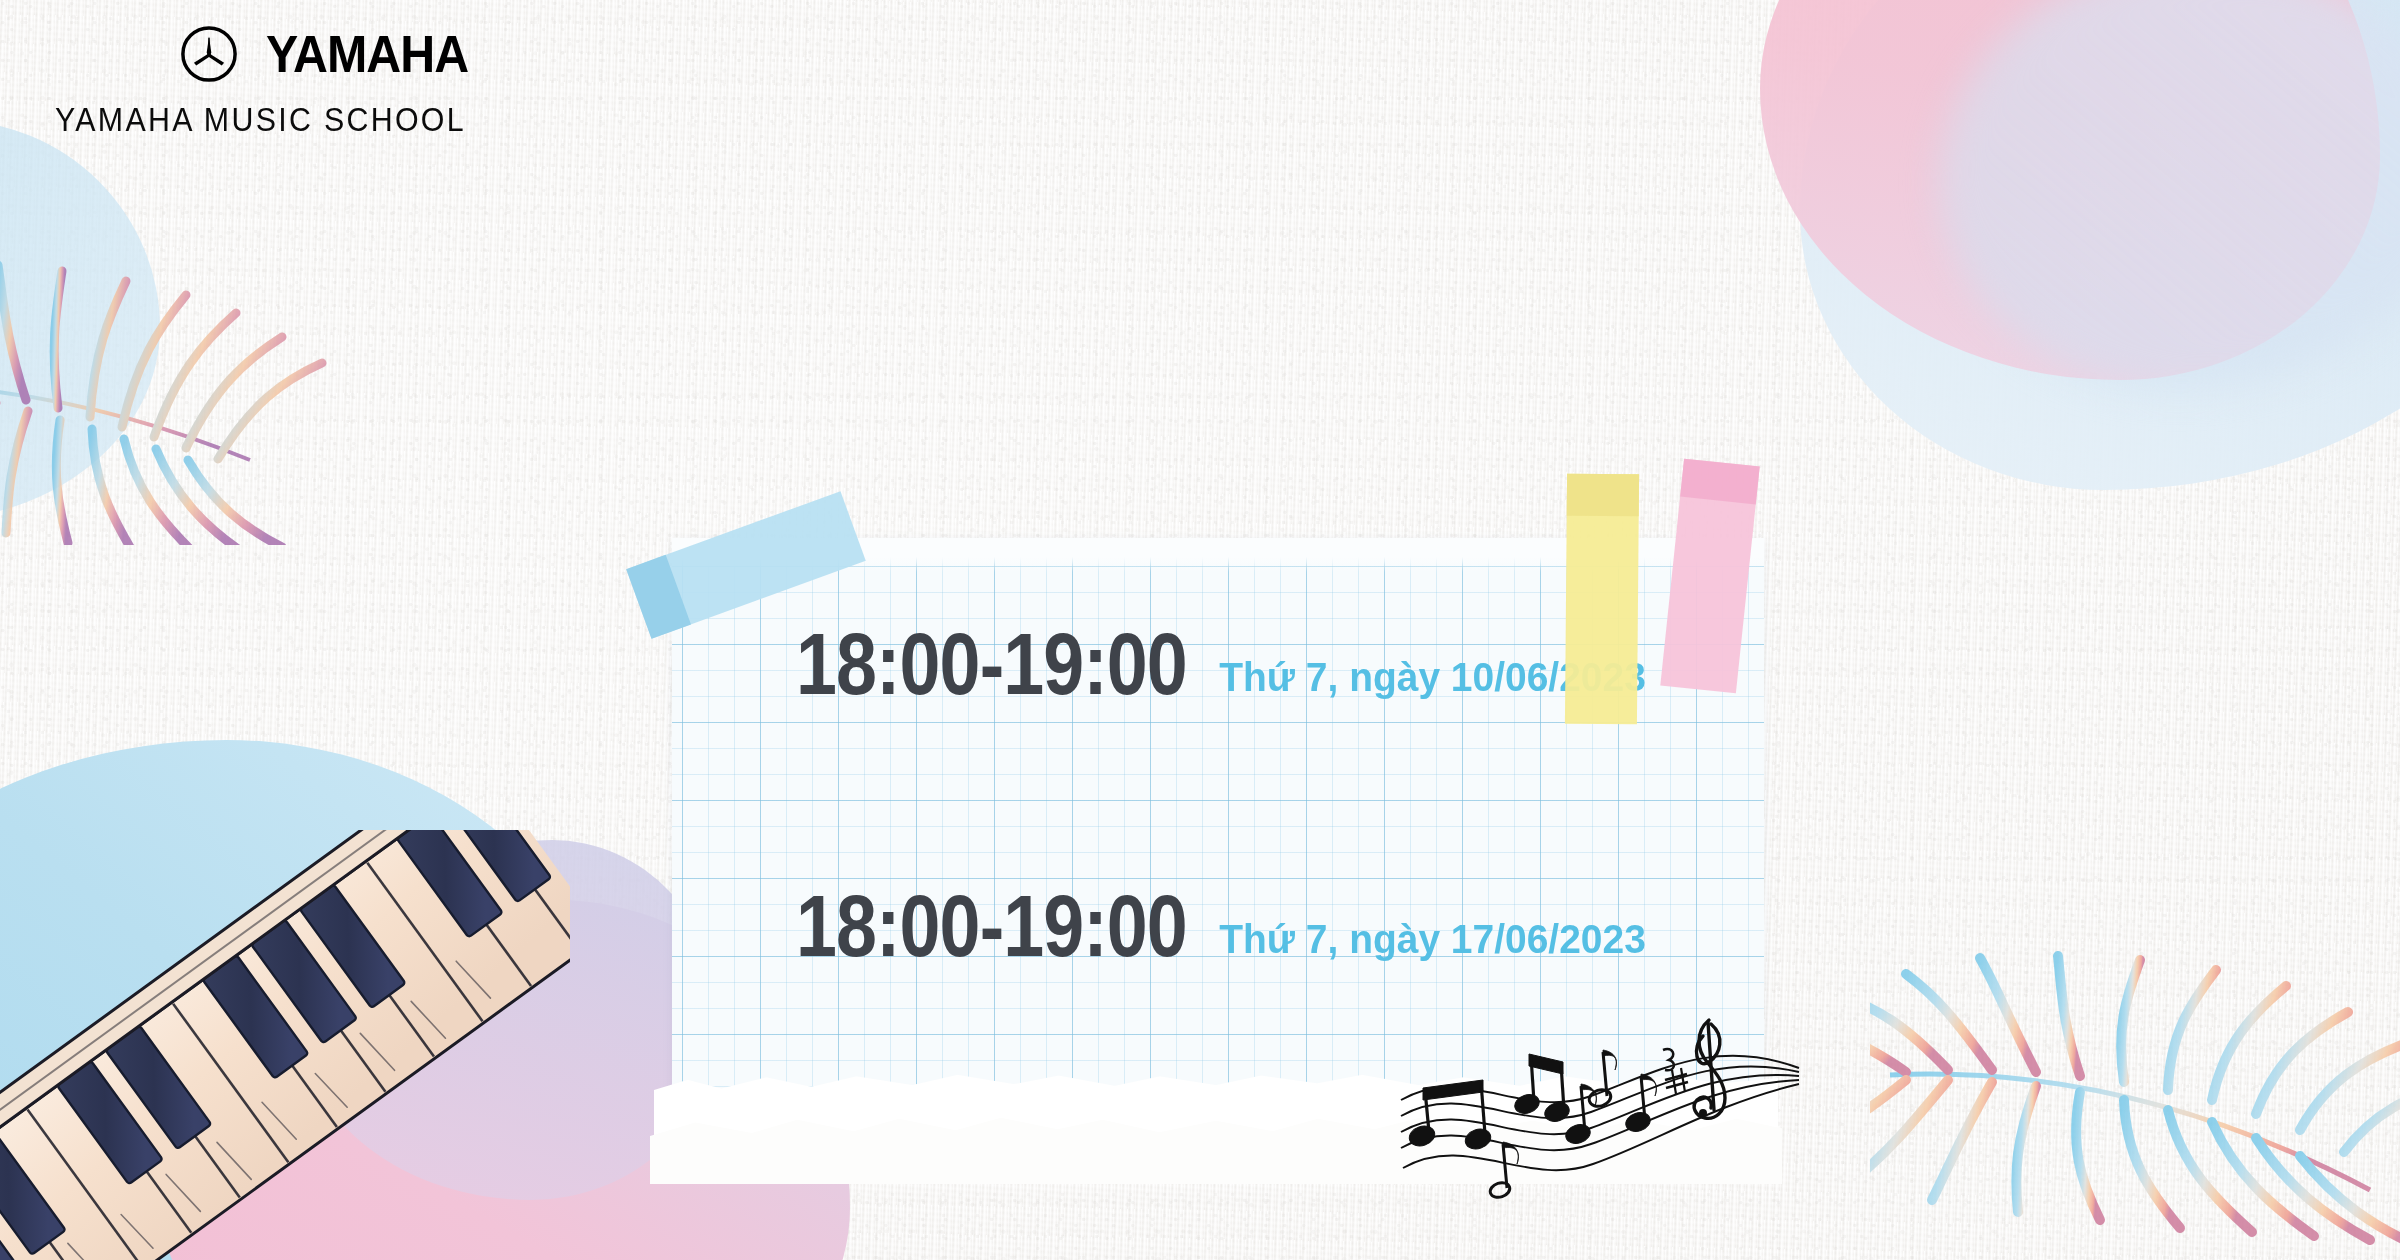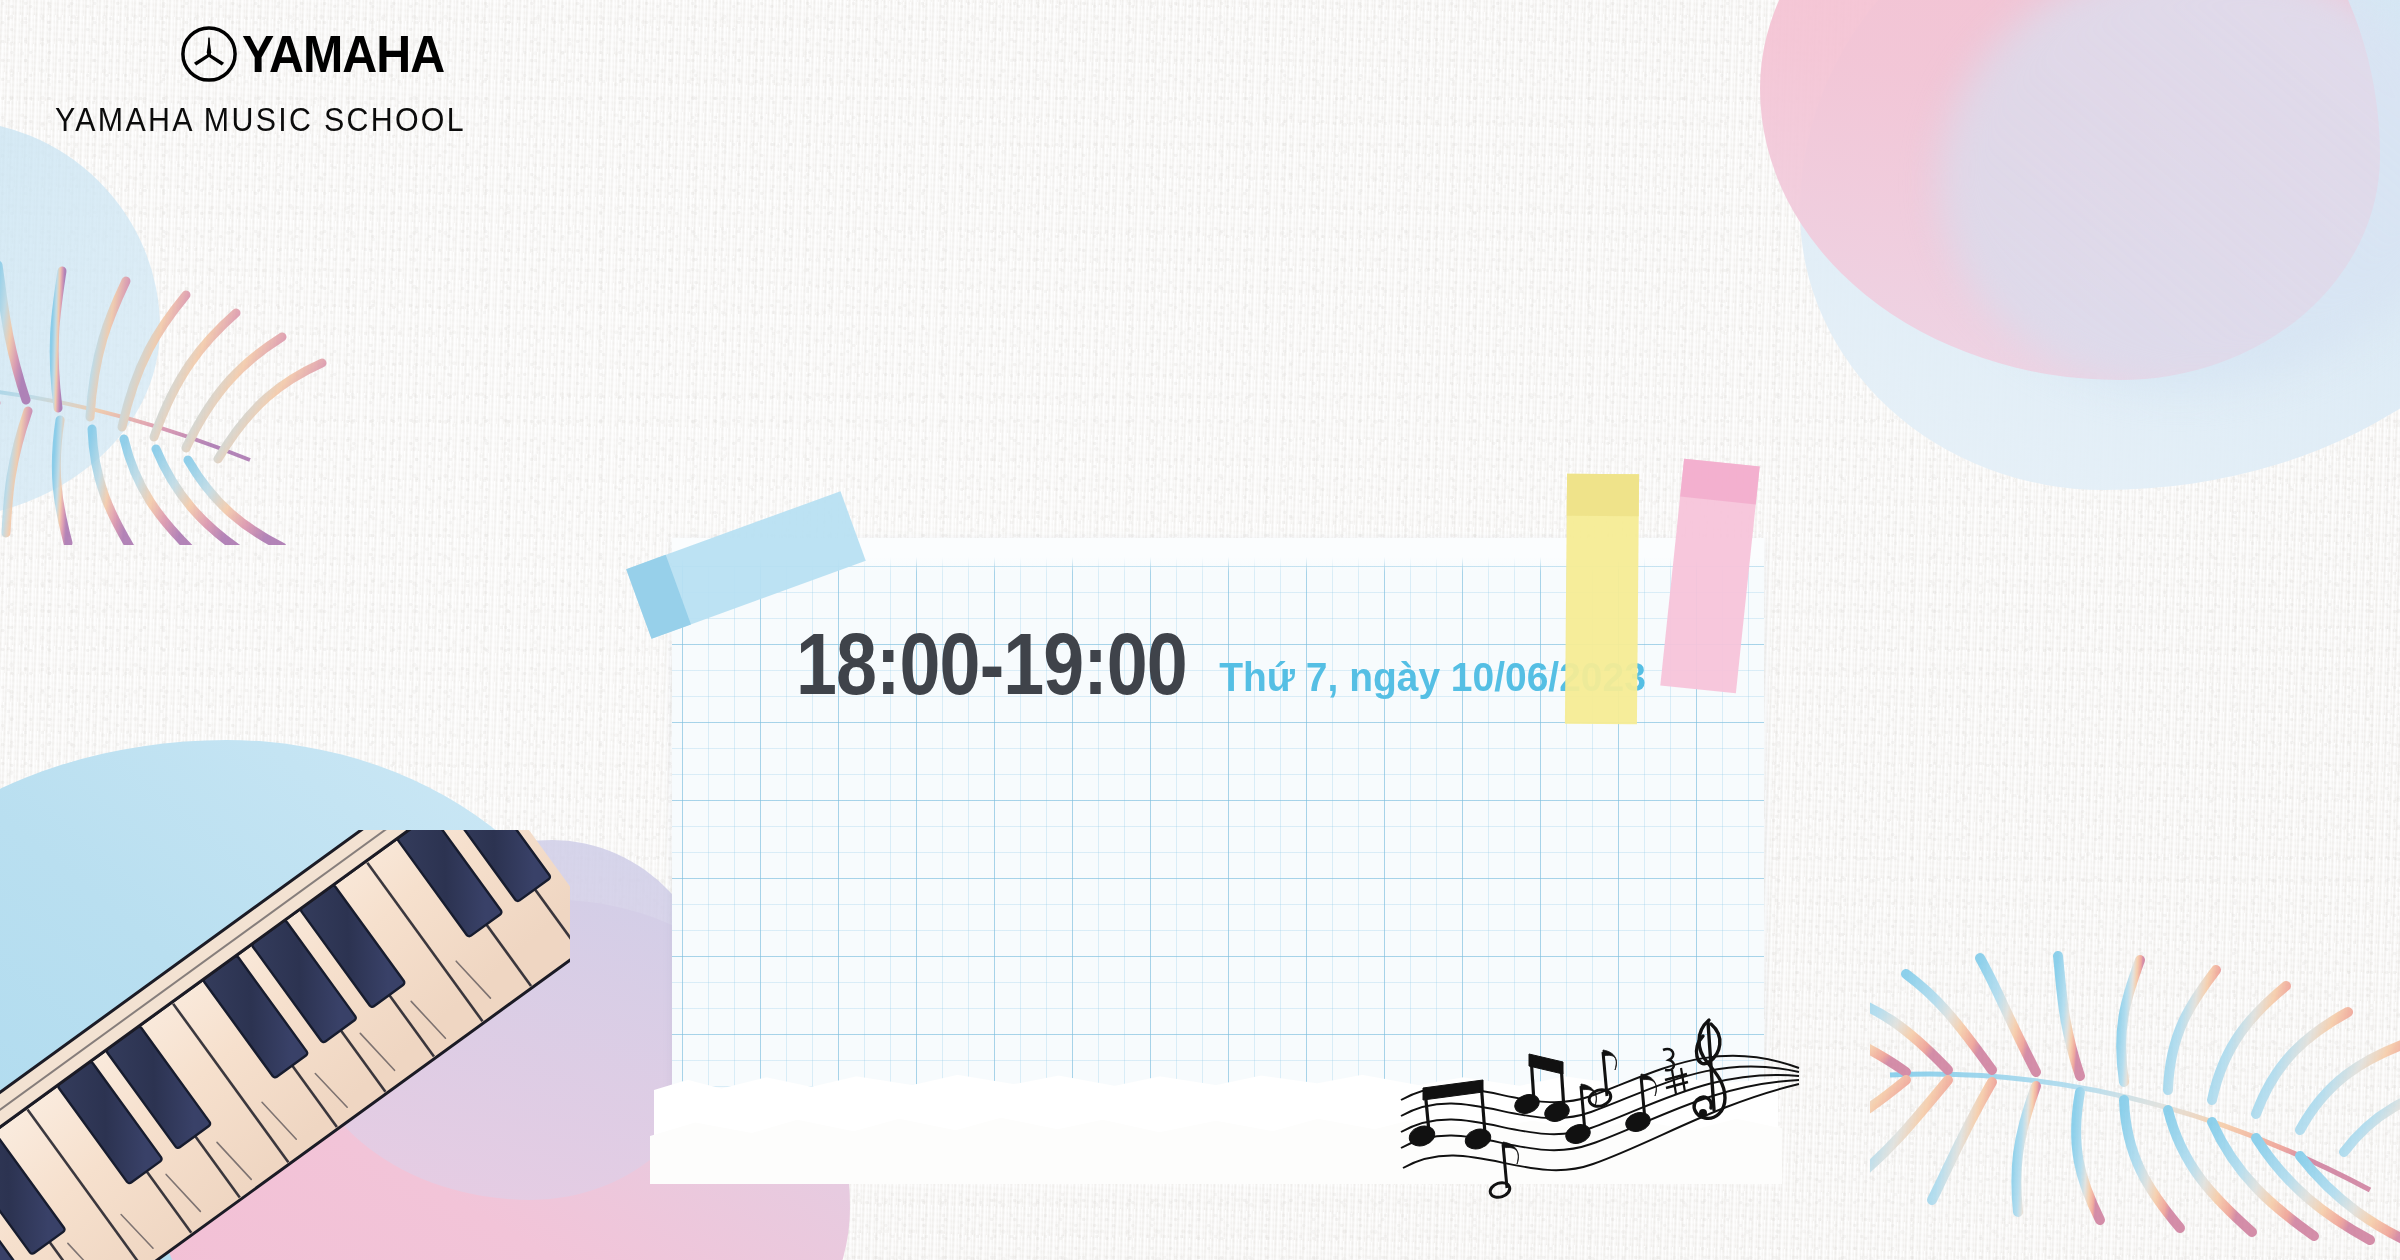--- a/index.html
+++ b/index.html
@@ -99,21 +99,21 @@
 
   
   .logo-block {
     position: absolute;
     left: 55px; top: 25px;
     z-index: 12;
   }
   .logo-row {
     display: flex;
     align-items: center;
-    gap: 4px;
+    gap: 28px;
     margin-left: 125px;
   }
   .logo-mark { width: 58px; height: 58px; display: block; }
   .logo-word {
     font-family: "Liberation Sans", sans-serif;
     font-weight: bold;
     font-size: 52px;
     letter-spacing: -1px;
     color: #000000;
     line-height: 1;
@@ -490,20 +490,24 @@
 
   <div class="note-wrap">
     <div class="note-paper"></div>
     <div class="note-top-fade"></div>
 
     <div class="sched sched-1">
       <div class="sched-time">18:00-19:00</div>
       <div class="sched-date">Thứ 7, ngày 10/06/2023</div>
     </div>
 
+    <div class="sched sched-2">
+      <div class="sched-time">18:00-19:00</div>
+      <div class="sched-date">Thứ 7, ngày 17/06/2023</div>
+    </div>
 
     <div class="note-tear"></div>
     <div class="note-tear-2"></div>
   </div>
 
   <div class="tape tape-blue">
     <div class="t-main"></div>
     <div class="t-end"></div>
   </div>
   <div class="tape tape-yellow">

